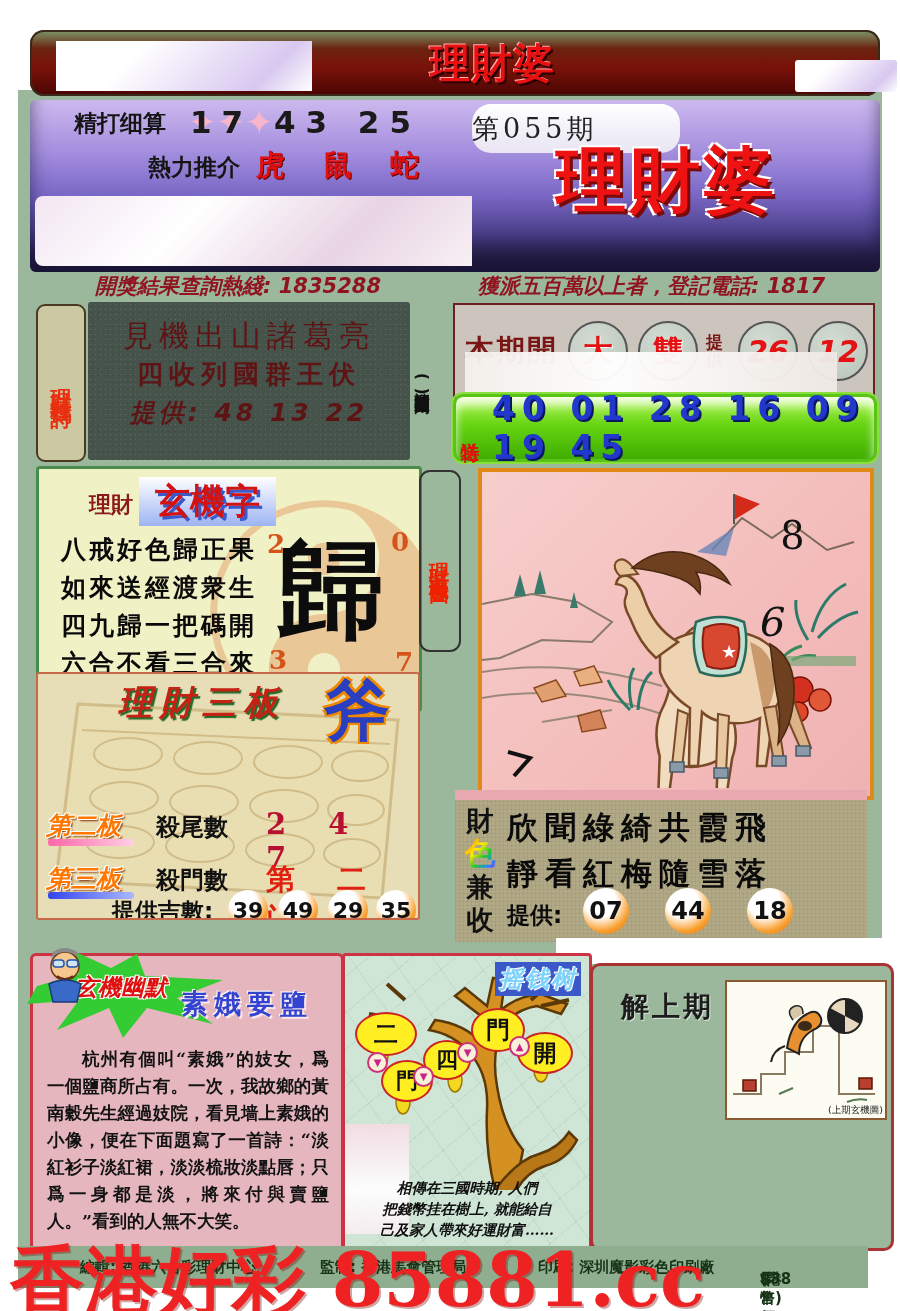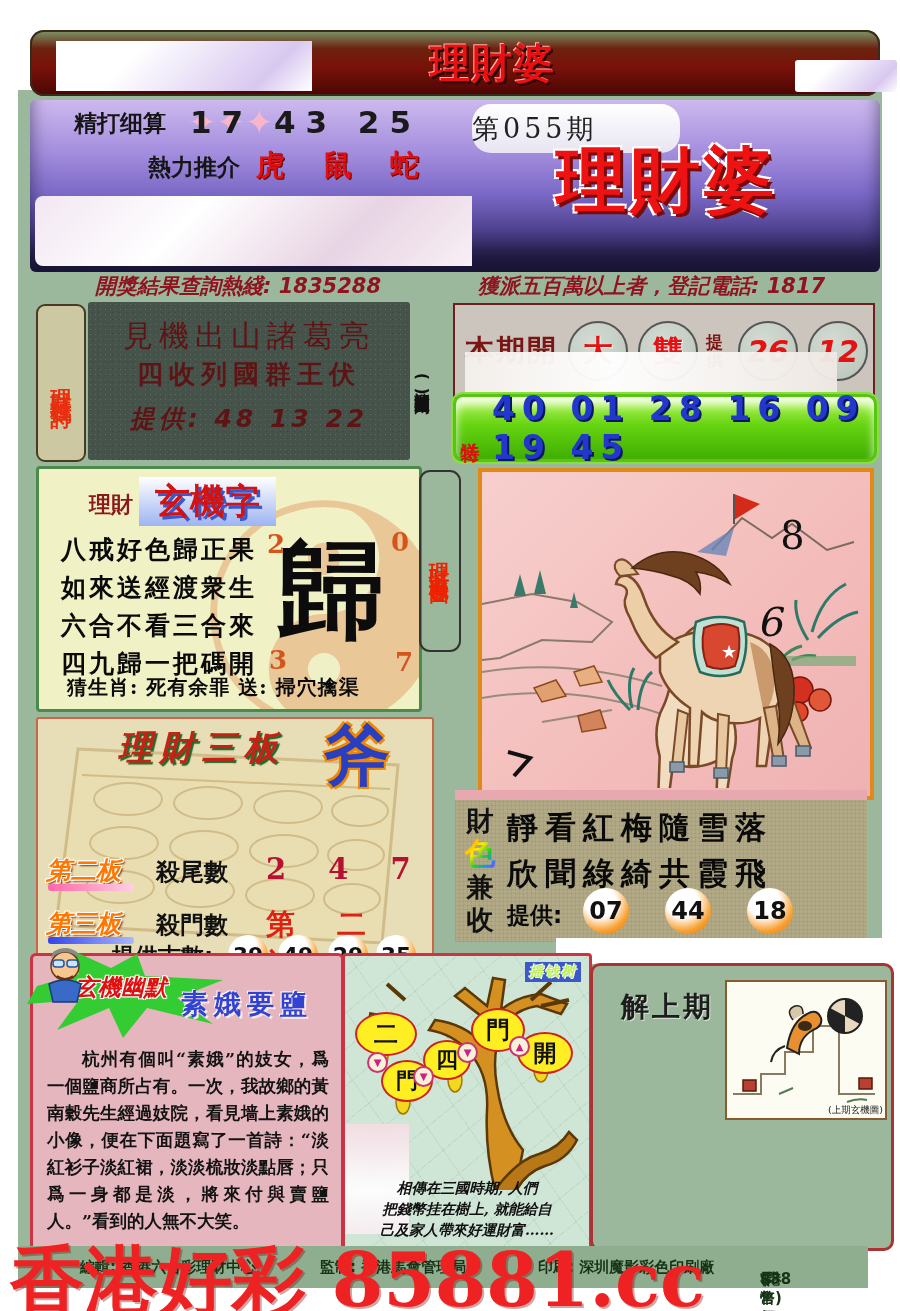--- a/index.html
+++ b/index.html
@@ -43,21 +43,21 @@
   
   .poem-label{left:36px;top:304px;width:46px;height:154px;background:#ccc9a2;border:2px solid #4a3a22;
     border-radius:9px;display:flex;align-items:center;justify-content:center;}
   .poem-label span{writing-mode:vertical-rl;font-size:21px;font-weight:bold;color:#e83010;letter-spacing:5px;
     font-family:"DejaVu Serif","Liberation Serif",serif;}
   .granite{left:88px;top:302px;width:322px;height:158px;background:#46534b;border-radius:3px;
     background-image:radial-gradient(#5d6a61 14%,transparent 16%),radial-gradient(#38453d 14%,transparent 16%),radial-gradient(#525f56 12%,transparent 14%);
     background-size:5px 5px,7px 7px,4px 4px;color:#5e1414;text-align:center;}
   .granite .l1{margin-top:14px;font-size:30px;font-weight:normal;font-family:"DejaVu Serif","Liberation Serif",serif;letter-spacing:6px;}
   .granite .l2{font-size:26px;font-weight:bold;font-family:"DejaVu Serif","Liberation Serif",serif;letter-spacing:6px;}
-  .granite .l3{font-size:25px;font-weight:bold;font-style:italic;letter-spacing:4px;margin-top:10px;}
+  .granite .l3{font-size:25px;font-weight:bold;font-style:italic;letter-spacing:4px;margin-top:4px;}
   .scratch{left:412px;top:302px;height:164px;display:flex;align-items:center;}
   .scratch span{writing-mode:vertical-rl;font-size:15px;color:#111;font-weight:bold;letter-spacing:1px;}
   
   .issue-box{left:453px;top:303px;width:418px;height:92px;background:#ccc5bd;border:2px solid #6e2020;
     display:flex;align-items:center;}
   .issue-box .cap{font-size:29px;font-weight:bold;color:#7a1515;margin-left:10px;letter-spacing:2px;
     font-family:"DejaVu Serif","Liberation Serif",serif;}
   .circle{width:56px;height:56px;border-radius:50%;border:2px solid #555;margin-left:10px;
     background:radial-gradient(circle at 40% 35%,#d4dcd4,#b8c4b8);display:flex;align-items:center;justify-content:center;}
   .circle .tx{font-size:30px;font-weight:bold;color:#e41212;text-shadow:1px 1px 0 #fff;}
@@ -107,21 +107,21 @@
     -webkit-background-clip:text;background-clip:text;color:transparent;font-size:31px;}
   .caise-poem{position:absolute;left:52px;top:4px;font-size:31px;font-weight:bold;color:#0a0a0a;
     font-family:"DejaVu Serif","Liberation Serif",serif;line-height:46px;letter-spacing:7px;}
   .caise-prov{position:absolute;left:52px;top:100px;font-size:23px;font-weight:bold;color:#0a0a0a;}
   .ball{width:46px;height:46px;border-radius:50%;position:absolute;top:88px;
     background:radial-gradient(circle at 38% 30%,#ffffff 36%,#f8a030 68%,#e07010 100%);
     display:flex;align-items:center;justify-content:center;font-size:24px;font-weight:bold;color:#111;}
   .ball-sm{width:40px;height:40px;font-size:22px;}
   .white-band{left:556px;top:938px;width:344px;height:26px;background:#ffffff;}
   
-  .boards{left:36px;top:717px;width:380px;height:244px;background:#e7ddb6;border:2px solid #c8market;padding-left:14px;}
+  .boards{left:36px;top:672px;width:380px;height:244px;background:#e7ddb6;border:2px solid #c8market;}
   .boards{border:2px solid #c86848;border-radius:3px;overflow:hidden;}
   .boards-title{position:absolute;left:80px;top:6px;font-size:34px;font-weight:bold;font-style:italic;color:#c42214;
     font-family:"DejaVu Serif","Liberation Serif",serif;letter-spacing:8px;text-shadow:2px 2px 1px #1f6a2a;}
   .axe{position:absolute;left:286px;top:-8px;font-size:66px;font-weight:bold;color:#2a3ec0;
     font-family:"DejaVu Serif","Liberation Serif",serif;text-shadow:2px 2px 0 #ee8800,-2px -2px 0 #ee8800,2px -2px 0 #ee8800,-2px 2px 0 #ee8800;}
   .brow{position:absolute;left:0;width:100%;height:46px;}
   .brow .blab{position:absolute;left:8px;top:2px;font-size:25px;font-weight:bold;font-style:italic;color:#ff7700;
     text-shadow:1px 1px 0 #fff,-1px -1px 0 #fff,1px -1px 0 #fff,-1px 1px 0 #fff,2px 2px 2px #803000;}
   .brow .bbar{position:absolute;left:10px;top:32px;width:86px;height:7px;border-radius:3px;}
   .brow .bname{position:absolute;left:118px;top:4px;font-size:24px;font-weight:bold;color:#111;}
@@ -136,21 +136,21 @@
     text-shadow:1px 1px 0 #fff,-1px -1px 0 #fff,1px -1px 0 #fff,-1px 1px 0 #fff;}
   .humor-title{position:absolute;left:148px;top:30px;font-size:27px;font-weight:bold;color:#3143cf;letter-spacing:6px;
     text-shadow:2px 2px 0 #f8e8ec,-1px -1px 0 #fff;}
   .humor-story{position:absolute;left:14px;top:72px;width:282px;font-size:17.5px;line-height:27px;color:#131313;
     font-weight:600;font-family:"DejaVu Serif","Liberation Serif",serif;text-indent:2em;text-align:justify;}
   
   .tree-box{left:342px;top:953px;width:244px;height:292px;background:#cfe6d6;border:3px solid #cc3344;border-radius:4px;overflow:hidden;
     background-image:repeating-linear-gradient(55deg,rgba(120,170,140,.18) 0 1px,transparent 1px 34px),
                      repeating-linear-gradient(-40deg,rgba(120,170,140,.18) 0 1px,transparent 1px 28px);}
   .tree-title{position:absolute;right:8px;top:6px;background:#3a58c8;padding:1px 4px;
-    font-size:14px;font-weight:bold;font-style:italic;color:#bef264;letter-spacing:2px;
+    font-size:24px;font-weight:bold;font-style:italic;color:#7dd3fc;letter-spacing:2px;
     text-shadow:1px 1px 0 #fff,-1px -1px 0 #fff;font-family:"DejaVu Serif","Liberation Serif",serif;}
   .fruit{position:absolute;background:#ffee22;border:2.5px solid #cc2222;border-radius:50%;
     display:flex;align-items:center;justify-content:center;font-weight:bold;color:#111;
     font-family:"DejaVu Serif","Liberation Serif",serif;}
   .arrowdot{position:absolute;width:17px;height:17px;border-radius:50%;background:#f8f0d8;border:2px solid #cc3377;
     color:#cc2288;font-size:10px;display:flex;align-items:center;justify-content:center;font-weight:bold;}
   .tree-cap{position:absolute;left:14px;bottom:8px;width:216px;text-align:center;font-size:14.5px;font-weight:bold;
     font-style:italic;color:#101010;line-height:21px;font-family:"DejaVu Serif","Liberation Serif",serif;}
   .tree-redact{position:absolute;left:0px;top:168px;width:64px;height:110px;
     background:linear-gradient(180deg,#f4dce4,#ffffff 60%,#f8ecf0);opacity:.92;}
@@ -237,22 +237,22 @@
     <circle cx="50" cy="26" r="7" fill="#e08a50"></circle>
       <circle cx="50" cy="74" r="7" fill="#f1f1c6"></circle>
   </svg>
   <div class="mword-head">
     <span class="pre">理財</span>
     <span class="big">玄機字</span>
   </div>
   <div class="mword-poem">
     <div>八戒好色歸正果</div>
     <div>如來送經渡衆生</div>
+    <div>四九歸一把碼開</div>
     <div>六合不看三合來</div>
-    <div>四九歸一把碼開</div>
   </div>
   <div class="mchar">歸</div>
   <span class="cnum" style="left:228px;top:60px;">2</span>
   <span class="cnum" style="left:352px;top:58px;">0</span>
   <span class="cnum" style="left:230px;top:176px;">3</span>
   <span class="cnum" style="left:356px;top:178px;">7</span>
   <div class="mword-foot">猜生肖: 死有余罪   送: 掃穴擒渠</div>
 </div>
 
 <div class="abs mpic-label">
@@ -367,22 +367,22 @@
 </div>
 
 <div class="abs caise">
   <div class="caise-label">
     <div>財</div>
     <div class="rainbow">色</div>
     <div>兼</div>
     <div>收</div>
   </div>
   <div class="caise-poem">
+    <div>欣聞綠綺共霞飛</div>
     <div>靜看紅梅隨雪落</div>
-    <div>欣聞綠綺共霞飛</div>
   </div>
   <div class="caise-prov">提供:</div>
   <div class="ball" style="left:128px;">
       <span>07</span>
     </div>
   <div class="ball" style="left:210px;">
       <span>44</span>
     </div>
   <div class="ball" style="left:292px;">
       <span>18</span>

